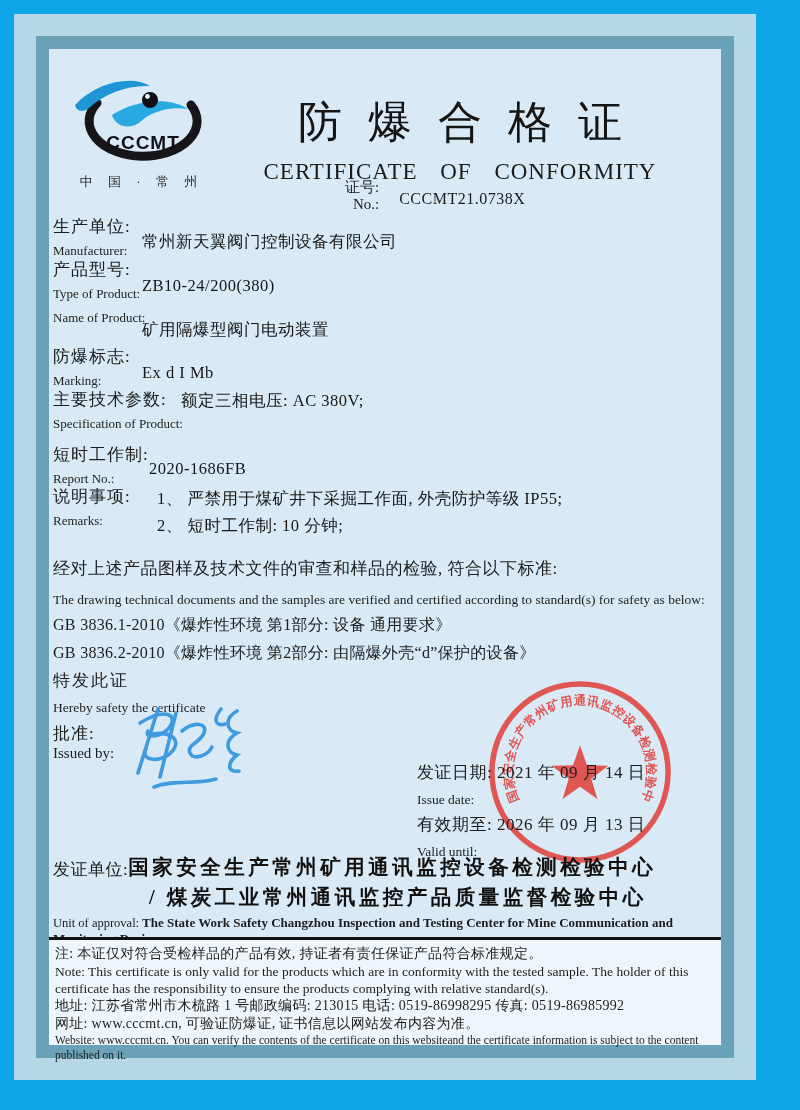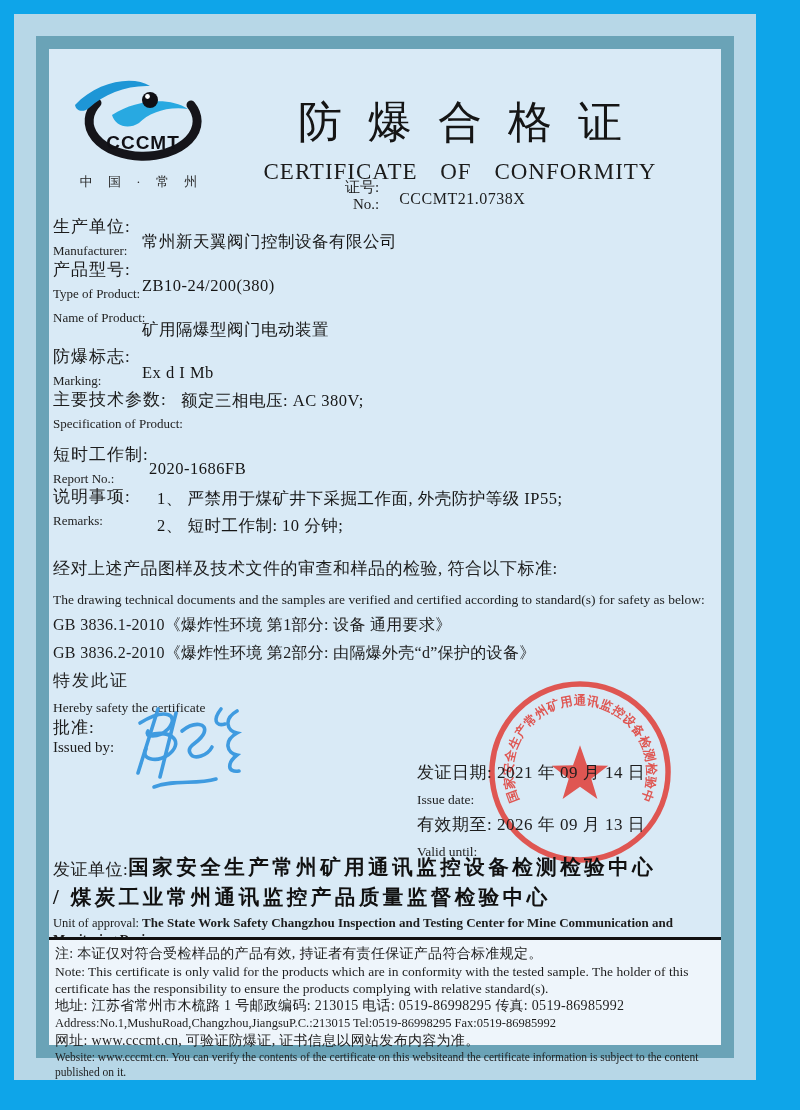--- a/index.html
+++ b/index.html
@@ -31,35 +31,35 @@
   
   .std { position:absolute; left:4px; top:508px; right:0; }
   .std-cn { font-size:17px; letter-spacing:0.5px; }
   .std-en { font-size:13.5px; margin-top:12px; }
   .std-item { font-size:16px; margin-top:7px; letter-spacing:0.3px; }
 
   
   .present { position:absolute; left:4px; top:620px; }
   .present .p1 { font-size:17px; letter-spacing:2px; }
   .present .p2 { font-size:13.5px; margin-top:8px; }
-  .present .p3 { font-size:17px; letter-spacing:1px; }
+  .present .p3 { font-size:17px; margin-top:6px; letter-spacing:1px; }
   .present .p4 { font-size:15px; }
   .sig-svg { position:absolute; left:75px; top:648px; width:150px; height:112px; }
   .stamp-svg { position:absolute; left:437px; top:629px; width:188px; height:188px; opacity:0.88; }
   .dates { position:absolute; left:368px; top:712px; }
   .d-cn { font-size:17px; letter-spacing:0.5px; white-space:nowrap; }
   .d-en { font-size:13.5px; margin-top:8px; }
   .d-cn2 { margin-top:5px; }
 
   
   .unit { position:absolute; left:4px; top:804px; right:0; }
   .unit-row1 { display:flex; }
   .unit-lbl { font-size:17px; letter-spacing:0.5px; padding-top:5px; white-space:nowrap; }
   .unit-big { font-size:20.5px; font-weight:600; letter-spacing:3.5px; white-space:nowrap; color:#111; }
-  .unit-big2 { margin-top:2px; }
+  .unit-big2 { margin-left:96px; margin-top:2px; }
   .unit-en1 { font-size:13px; font-weight:700; margin-top:4px; }
   .unit-en1 .sm { font-weight:400; font-size:12.5px; }
   .unit-en2 { font-size:13px; font-weight:700; margin-top:5px; margin-left:110px; }
 
   .divider { position:absolute; left:0; right:0; top:888px; height:2.5px; background:#111; }
 
   
   .notes { position:absolute; left:0; right:0; top:890.5px; bottom:0; background:#eef5fb; padding:5px 8px 0 6px; }
   .n-cn  { font-size:14px; line-height:18px; letter-spacing:0.3px; }
   .n-en  { font-size:13.5px; line-height:17px; }
@@ -189,19 +189,18 @@
       </div>
       <div class="unit-en2">/Coal Industry Changzhou Quality Supervision and Inspection Center for Communication and Monitoring Products</div>
     </div>
 
     <div class="divider"></div>
 
     <div class="notes">
       <div class="n-cn">注: 本证仅对符合受检样品的产品有效, 持证者有责任保证产品符合标准规定。</div>
       <div class="n-en">Note: This certificate is only valid for the products which are in conformity with the tested sample. The holder of this certificate has the responsibility to ensure the products complying with relative standard(s).</div>
       <div class="n-cn">地址: 江苏省常州市木梳路 1 号邮政编码: 213015 电话: 0519-86998295  传真: 0519-86985992</div>
-      <div class="n-addr-en">Address:No.1,MushuRoad,Changzhou,JiangsuP.C.:213015    Tel:0519-86998295 Fax:0519-86985992</div>
       <div class="n-cn">网址: www.cccmt.cn, 可验证防爆证, 证书信息以网站发布内容为准。</div>
       <div class="n-web-en">Website: www.cccmt.cn. You can verify the contents of the certificate on this websiteand the certificate information is subject to the content published on it.</div>
     </div>
 
   </div>
 </div>
 
 </body></html>

